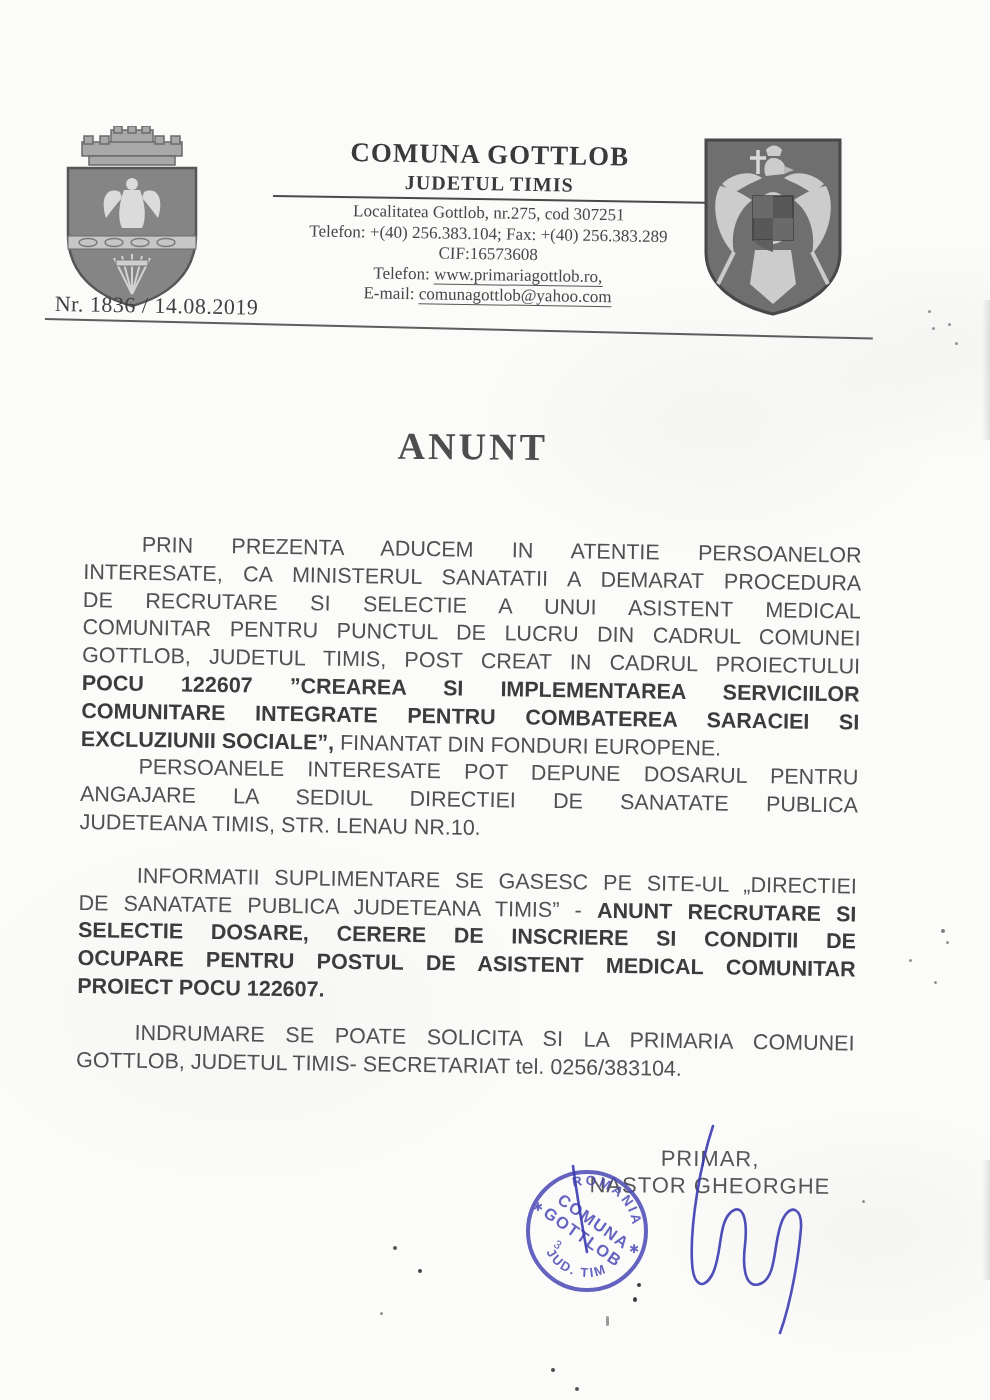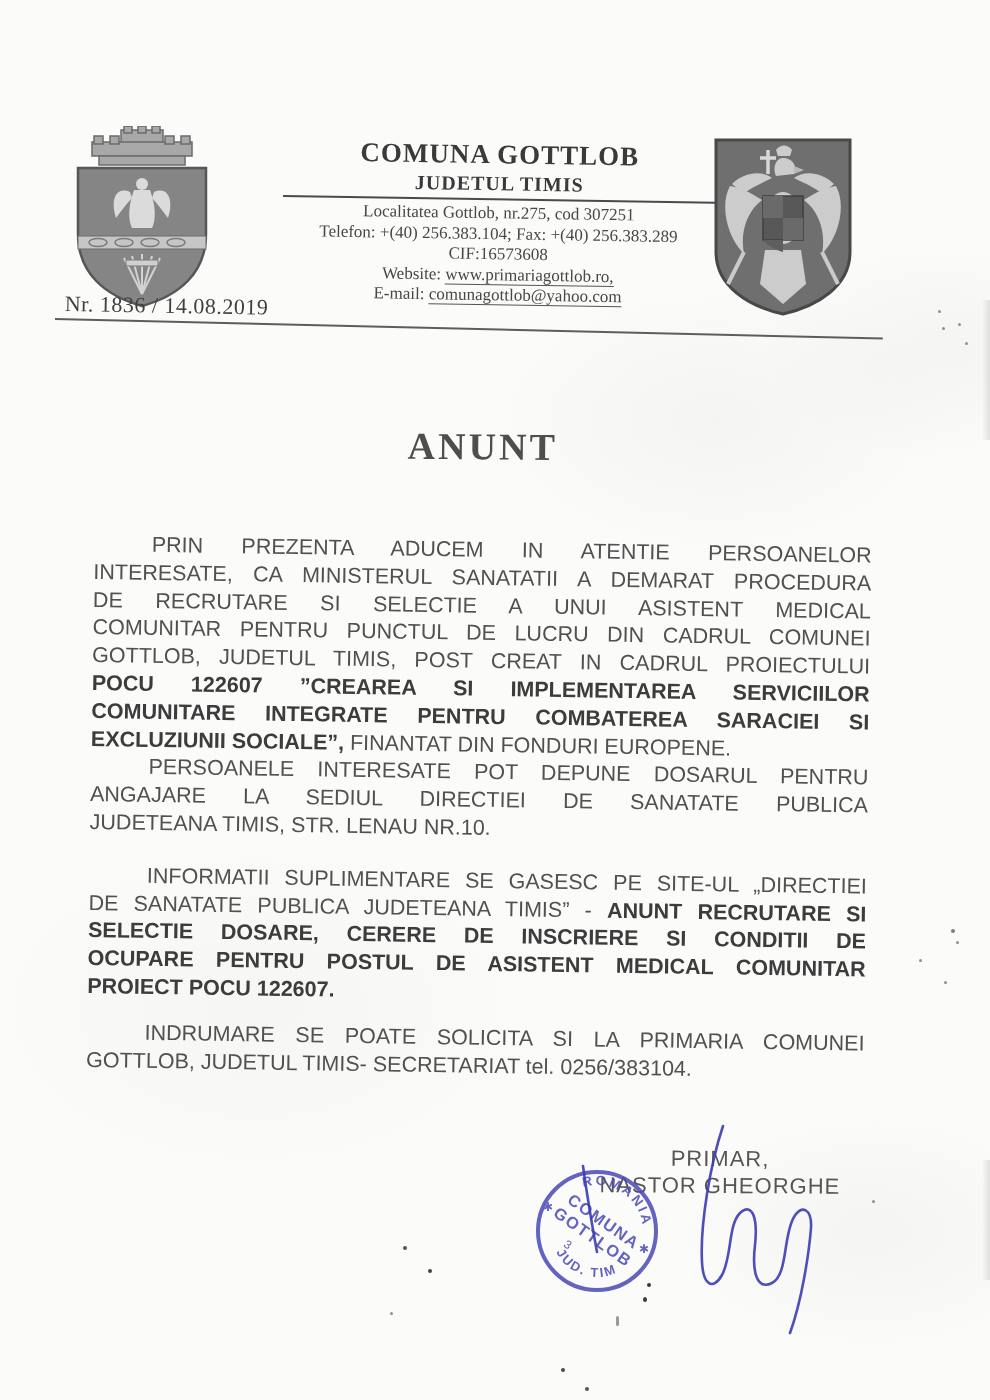--- a/index.html
+++ b/index.html
@@ -1,18 +1,18 @@
 <!DOCTYPE html>
 <html style="--stamp-color: #4a49b5; --ink-color: #3c3cb2;"><head>
 <meta charset="utf-8">
 <style>
   html,body{margin:0;padding:0;}
   body{width:990px;height:1400px;position:relative;background:#fbfbfa;overflow:hidden;
        font-family:"Liberation Sans",sans-serif;}
-  .page{position:absolute;inset:0;margin-left:10px;}
+  .page{position:absolute;inset:0;}
   
   .mottle{position:absolute;inset:0;pointer-events:none;
     background:
       radial-gradient(340px 200px at 72% 30%, rgba(120,120,120,0.05), transparent 70%),
       radial-gradient(420px 260px at 25% 72%, rgba(120,120,120,0.04), transparent 70%),
       radial-gradient(300px 180px at 88% 88%, rgba(120,120,120,0.05), transparent 70%),
       radial-gradient(260px 160px at 95% 25%, rgba(120,120,120,0.05), transparent 70%);}
   .edge-smudge{position:absolute;width:8px;background:linear-gradient(to left, rgba(110,110,110,0.18), transparent);}
 
   
@@ -135,21 +135,21 @@
     </g>
   </svg>
 
   <div class="header-center">
     <div class="org-name">COMUNA GOTTLOB</div>
     <div class="county">JUDETUL TIMIS</div>
     <div class="header-rule"></div>
     <div class="contact-line">Localitatea Gottlob, nr.275, cod 307251</div>
     <div class="contact-line">Telefon: +(40) 256.383.104; Fax: +(40) 256.383.289</div>
     <div class="contact-line">CIF:16573608</div>
-    <div class="contact-line"><span>Website: </span><span class="u">www.primariagottlob.ro,</span></div>
+    <div class="contact-line"><span>Telefon: </span><span class="u">www.primariagottlob.ro,</span></div>
     <div class="contact-line"><span>E-mail: </span><span class="u">comunagottlob@yahoo.com</span></div>
   </div>
 
   <div class="reg-number">Nr. 1836 / 14.08.2019</div>
   <div class="long-rule"></div>
 
   <div class="doc-title">ANUNT</div>
 
   <div class="body-text">
       <div style="margin-top: 0px;">

